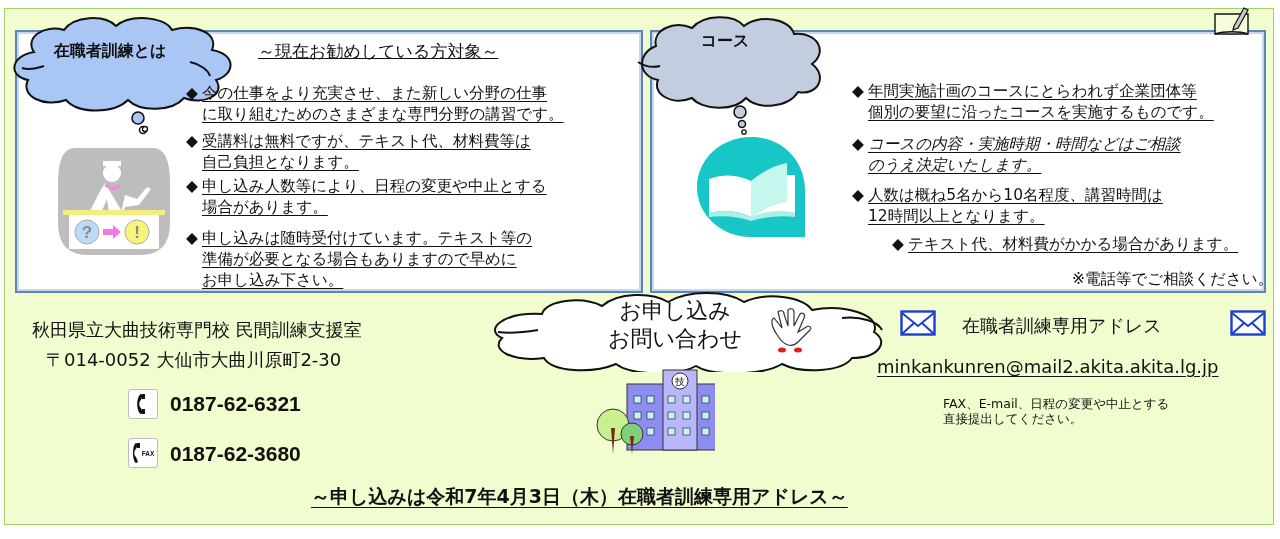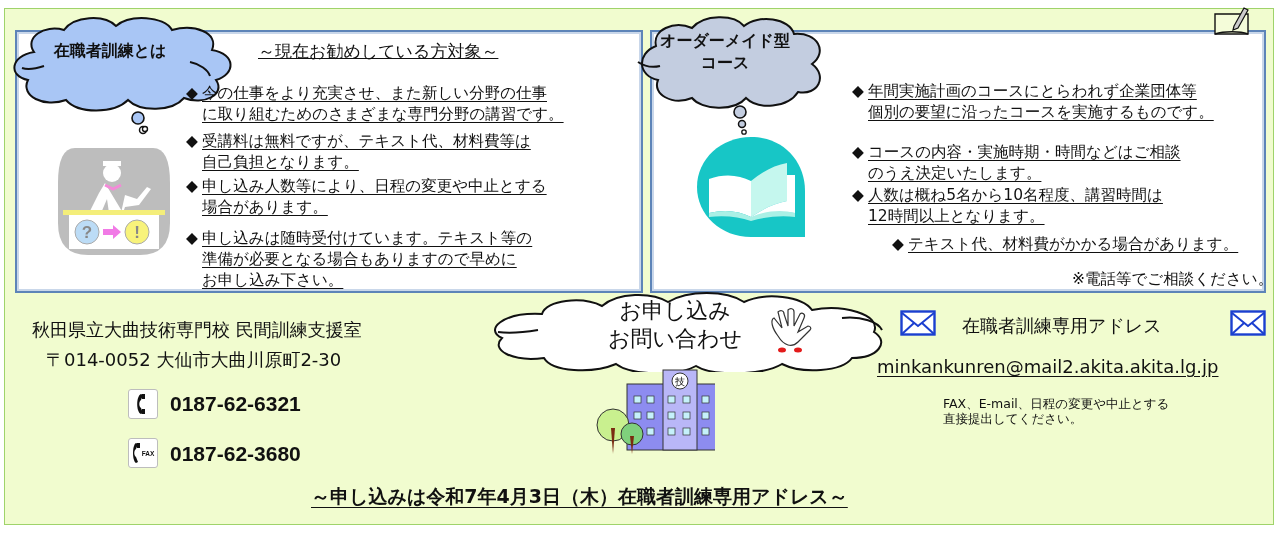--- a/index.html
+++ b/index.html
@@ -82,21 +82,20 @@
 <div class="abs panel panel-right"></div>
 
 <svg class="abs" style="left:622px;top:10px" width="210" height="125" viewBox="0 0 210 125">
   <path d="M34 36 C30 20 52 10 70 18 C82 4 112 4 122 16 C136 4 168 8 172 24 C196 22 206 42 190 54 C206 66 196 86 176 82 C166 98 136 100 124 88 C112 102 80 100 70 88 C50 96 30 84 36 70 C16 66 14 44 34 36 Z" fill="#c3cde0" stroke="#111" stroke-width="2"></path>
   <path d="M16 52 C22 56 30 58 38 56" fill="none" stroke="#111" stroke-width="2"></path>
   <circle cx="118" cy="102" r="6" fill="#c3cde0" stroke="#111" stroke-width="1.6"></circle>
   <circle cx="120" cy="114" r="3.5" fill="#c3cde0" stroke="#111" stroke-width="1.5"></circle>
   <circle cx="122" cy="122" r="2.2" fill="#fff" stroke="#111" stroke-width="1.3"></circle>
 </svg>
 <div class="abs cloud-label" style="left:655px;top:30px;width:140px;font-weight:bold;">
-  <div>オーダーメイド型</div>
   <div>コース</div>
 </div>
 
 <svg class="abs" style="left:695px;top:135px" width="112" height="105" viewBox="0 0 112 105">
   <path d="M56 2 C88 2 110 26 110 56 V102 H56 C26 102 2 80 2 52 C2 24 26 2 56 2 Z" fill="#17c6c6"></path>
   <path d="M14 44 C30 38 44 40 56 46 V82 C44 76 30 74 14 78 Z" fill="#ffffff"></path>
   <path d="M56 46 C68 36 80 30 92 28 V66 C80 68 68 74 56 82 Z" fill="#c5f7ee"></path>
   <path d="M92 40 H100 V78 C86 76 70 78 56 84 V82 C68 74 80 68 92 66 Z" fill="#ffffff"></path>
   <path d="M14 78 C30 74 44 76 56 82 C70 76 86 74 100 78 V82 C86 80 70 82 56 86 C44 82 30 80 14 82 Z" fill="#aaf0e6"></path>
 </svg>
@@ -104,21 +103,21 @@
 <svg class="abs" style="left:1212px;top:4px" width="40" height="36" viewBox="0 0 40 36">
   <path d="M3 10 H36 V30 H3 Z" fill="#f4fcd9" stroke="#111" stroke-width="1.4"></path>
   <path d="M3 30 C12 27 28 27 36 30" fill="none" stroke="#111" stroke-width="1.4"></path>
   <path d="M22 22 L32 4 L36 6 L26 24 L21 26 Z" fill="#ccc" stroke="#111" stroke-width="1.2"></path>
 </svg>
 
 <div class="abs item" style="left:852px;top:81px;">
   <span class="diamond">◆</span><span class="u">年間実施計画のコースにとらわれず企業団体等</span>
   <span class="l2 u">個別の要望に沿ったコースを実施するものです。</span>
 </div>
-<div class="abs item" style="left:852px;top:142px;">
+<div class="abs item" style="left:852px;top:134px;font-style:italic;">
   <span class="diamond">◆</span><span class="u">コースの内容・実施時期・時間などはご相談</span>
   <span class="l2 u">のうえ決定いたします。</span>
 </div>
 <div class="abs item" style="left:852px;top:185px;">
   <span class="diamond">◆</span><span class="u">人数は概ね5名から10名程度、講習時間は</span>
   <span class="l2 u">12時間以上となります。</span>
 </div>
 <div class="abs item" style="left:892px;top:234px;">
   <span class="diamond">◆</span><span class="u">テキスト代、材料費がかかる場合があります。</span>
 </div>

